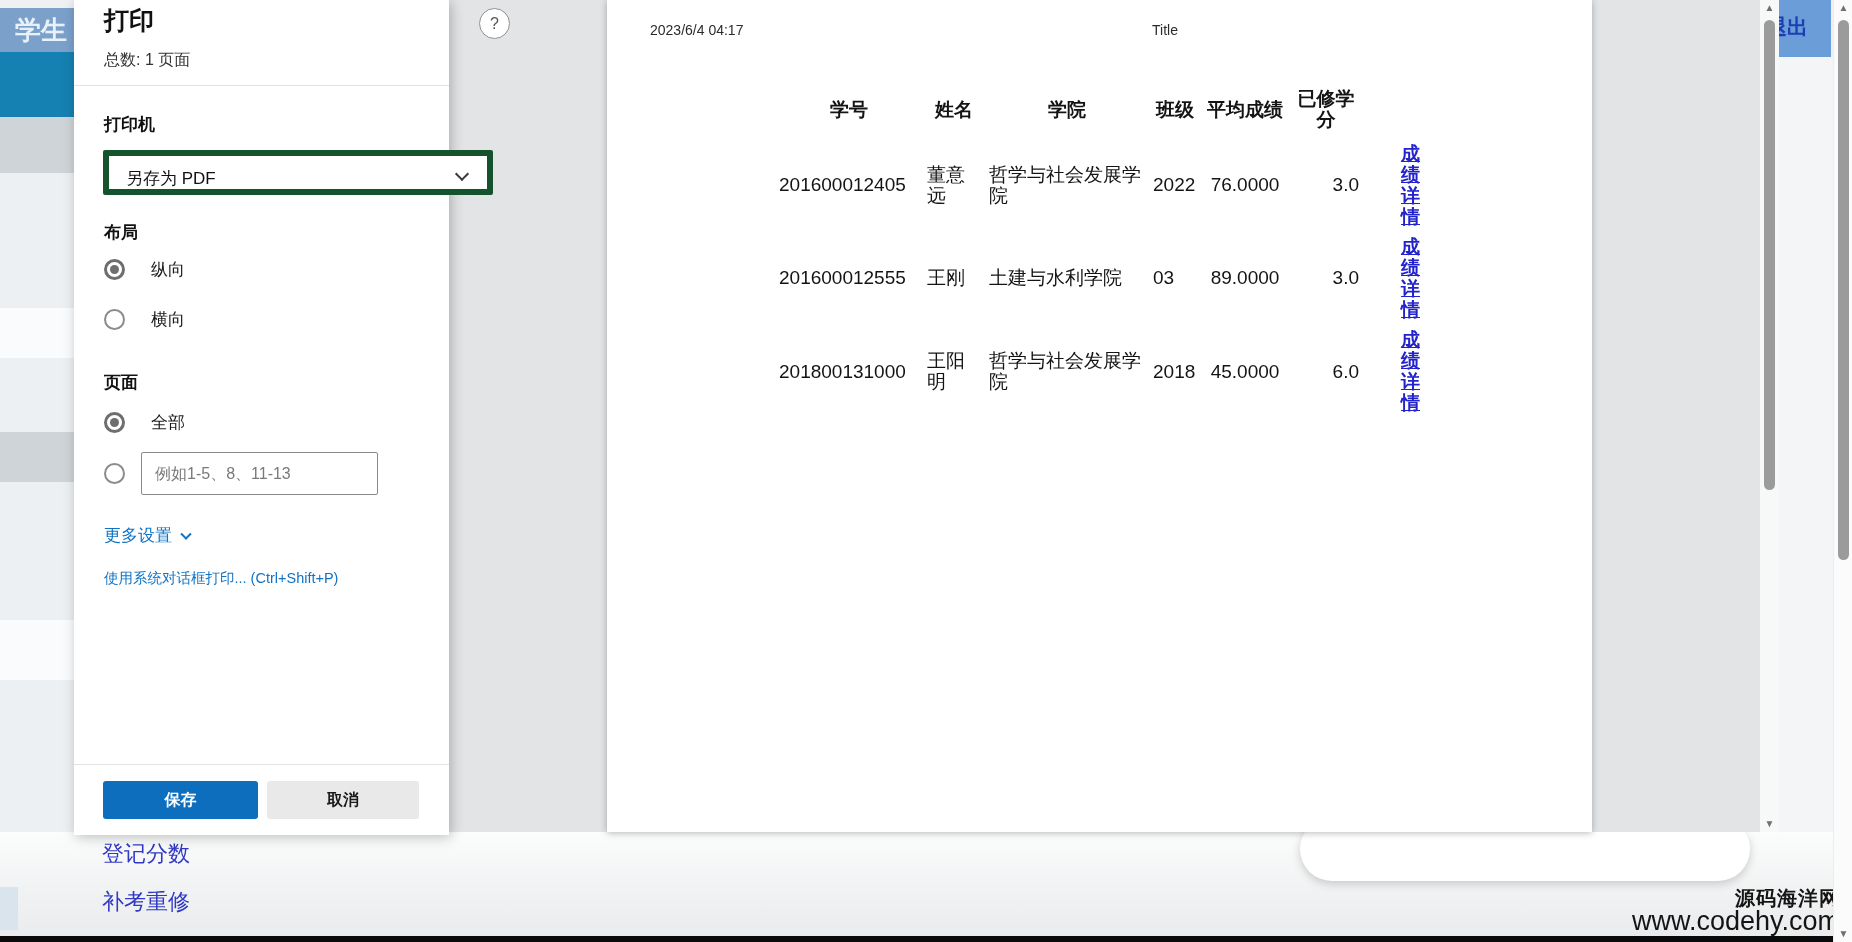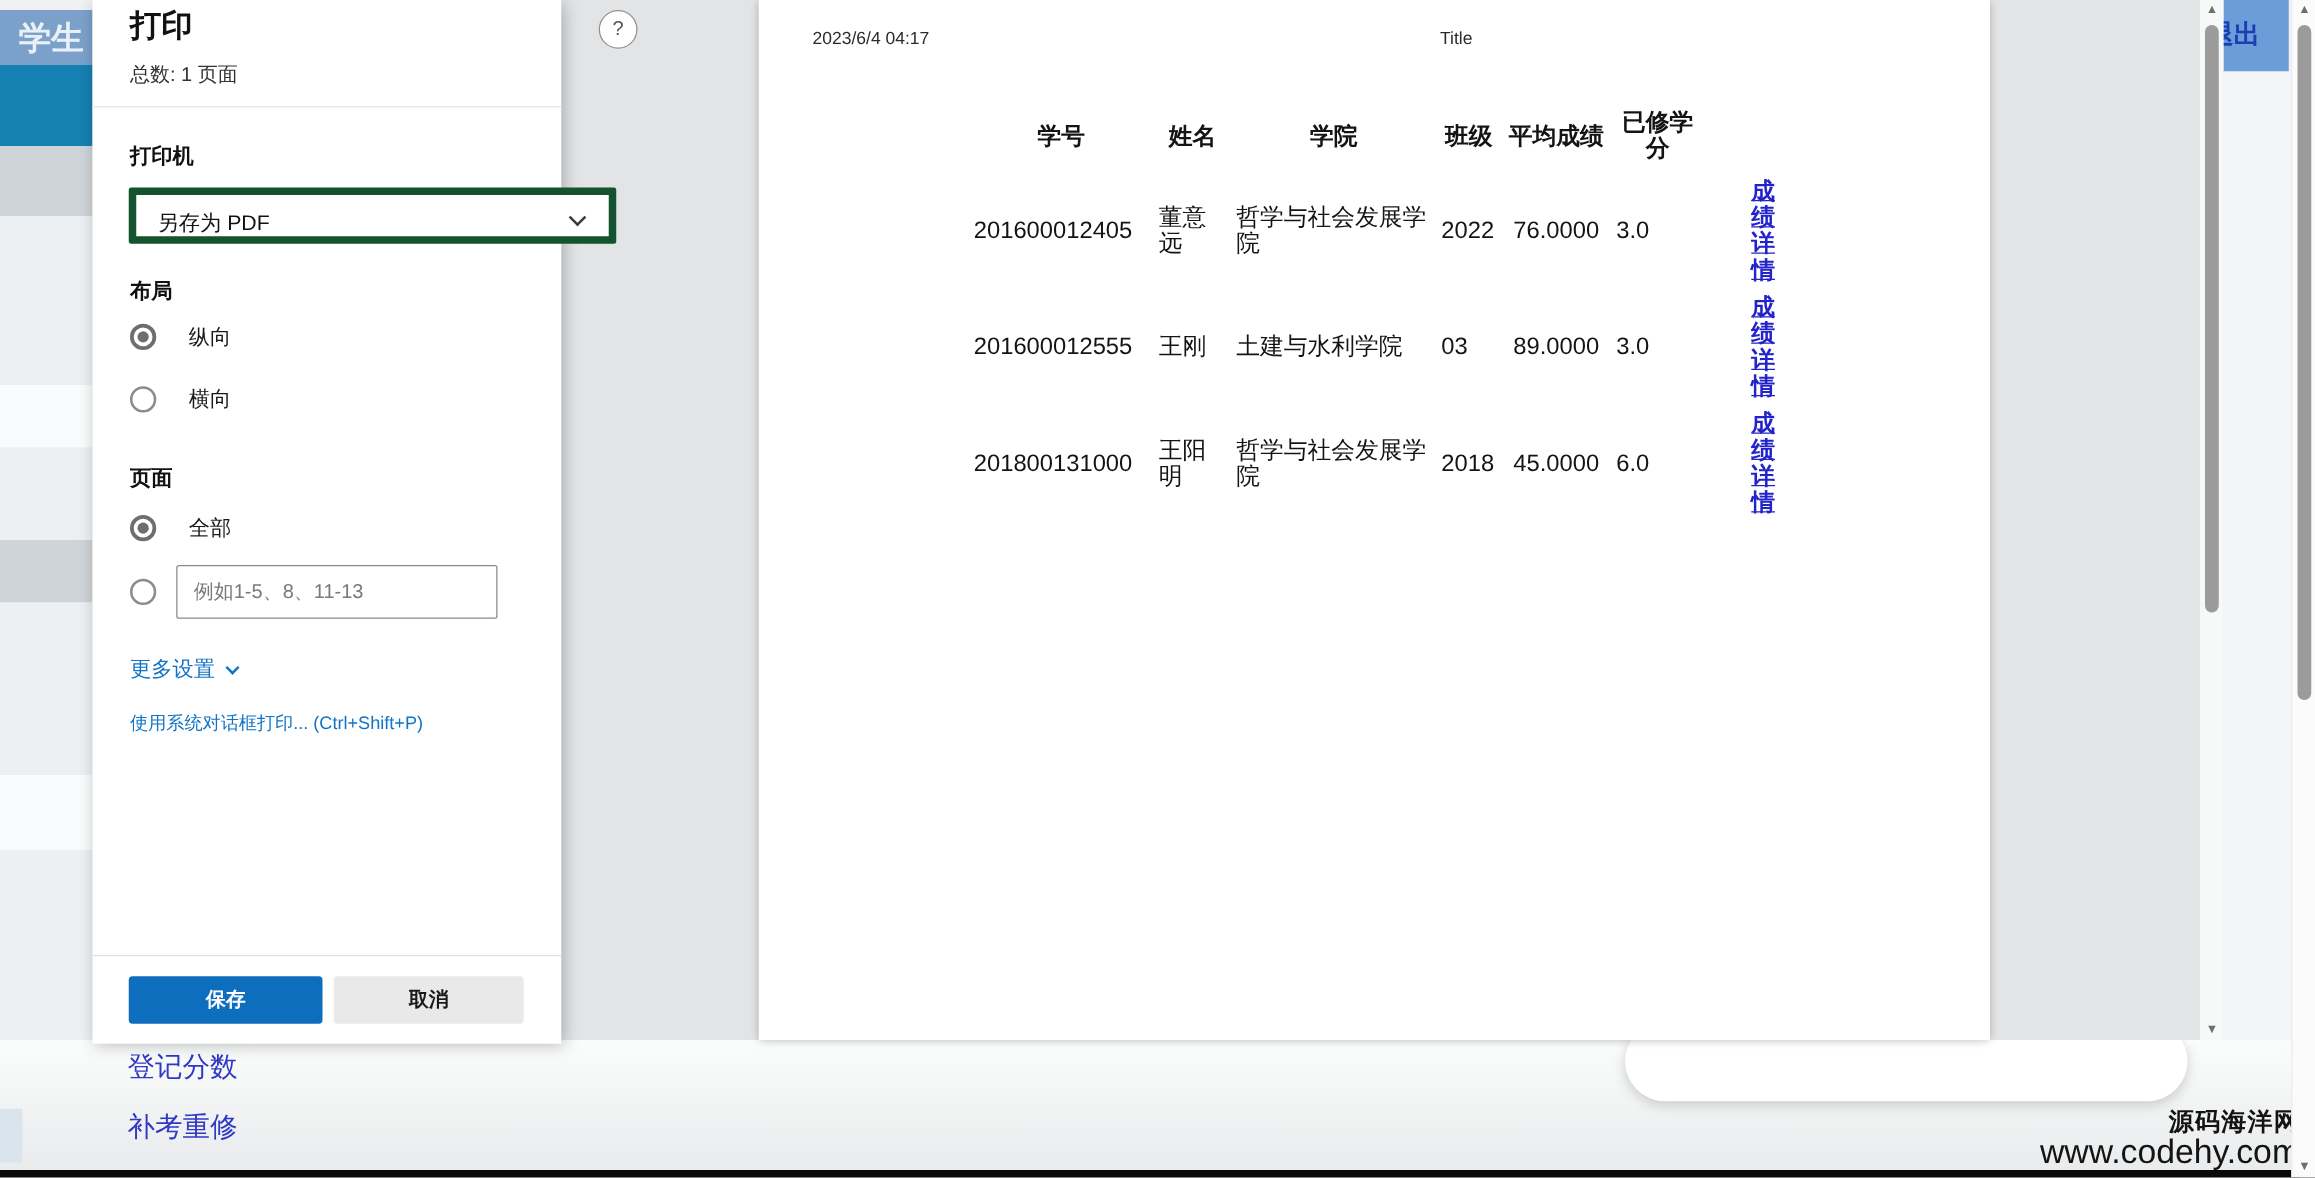--- a/index.html
+++ b/index.html
@@ -54,21 +54,21 @@
 
   table.grades { position:absolute; left:168px; top:84px; border-collapse:collapse; table-layout:fixed;
     font-size:19px; color:#141414; }
   table.grades th, table.grades td { vertical-align:middle; line-height:1.12; padding:4px 4px; word-break:break-all; }
   table.grades th { font-weight:700; text-align:center; padding-bottom:8px; }
   .c-id { width:148px; text-align:left; }
   .c-name { width:62px; text-align:left; }
   .c-college { width:164px; text-align:left; }
   .c-class { width:52px; text-align:left; }
   .c-score { width:88px; text-align:center; }
-  .c-credits { width:74px; text-align:left; }
+  .c-credits { width:74px; text-align:right; }
   .c-link { width:66px; text-align:left; padding-left:38px !important;font-weight:bold; }
   td.c-id { text-align:left; }
   .grade-link { color:#2323cc; text-decoration:underline; cursor:pointer; }
 
   
   .inner-scroll { left:1760px; top:0; width:19px; height:832px; background:#f7f8f8; }
   .scroll-up, .scroll-down { position:absolute; left:0; width:19px; height:16px;
     color:#6f6f6f; font-size:10px; text-align:center; line-height:16px; cursor:pointer; }
   .scroll-up { top:0; } .scroll-down { bottom:0; }
   .inner-thumb { position:absolute; left:4px; top:20px; width:11px; height:470px;
@@ -106,21 +106,21 @@
   .radio-row { position:absolute; left:30px; display:flex; align-items:center; gap:26px; cursor:pointer; }
   .radio { width:21px; height:21px; border-radius:50%; background:#fff; flex:0 0 auto; }
   .radio.on  { border:3px solid #6e6e6e; position:relative; }
   .radio.on::after { content:""; position:absolute; left:3px; top:3px; width:9px; height:9px; border-radius:50%; background:#6e6e6e; }
   .radio.off { border:2px solid #8b8b8b; }
   .radio-label { font-size:17px; color:#1a1a1a; }
   .rr-portrait { top:258px; }
   .rr-landscape { top:308px; }
   .rr-all { top:411px; }
   .rr-custom { top:452px; gap:16px; }
-  .pages-input { width:257px; height:43px; border:1px solid #8a8a8a; border-radius:2px;
+  .pages-input { width:237px; height:43px; border:1px solid #8a8a8a; border-radius:2px;
     font-size:16px; padding:0 13px; color:#111; font-family:"Liberation Sans",sans-serif; }
   .pages-input::placeholder { color:#7a7a7a; }
 
   .more-link { position:absolute; left:30px; top:524px; font-size:17px; color:#1173c5; cursor:pointer; }
   .chev-more { display:inline-block; width:8px; height:8px; border-right:2px solid #1173c5; border-bottom:2px solid #1173c5;
     transform:rotate(45deg) translate(-2px,-2px); margin-left:10px; }
   .sys-link { position:absolute; left:30px; top:569px; font-size:14.5px; color:#1173c5; cursor:pointer; }
 
   .dlg-hr2 { position:absolute; left:0; top:764px; width:375px; border-top:1px solid #e2e2e2; }
   .btn { position:absolute; top:781px; height:38px; border:none; border-radius:3px;

